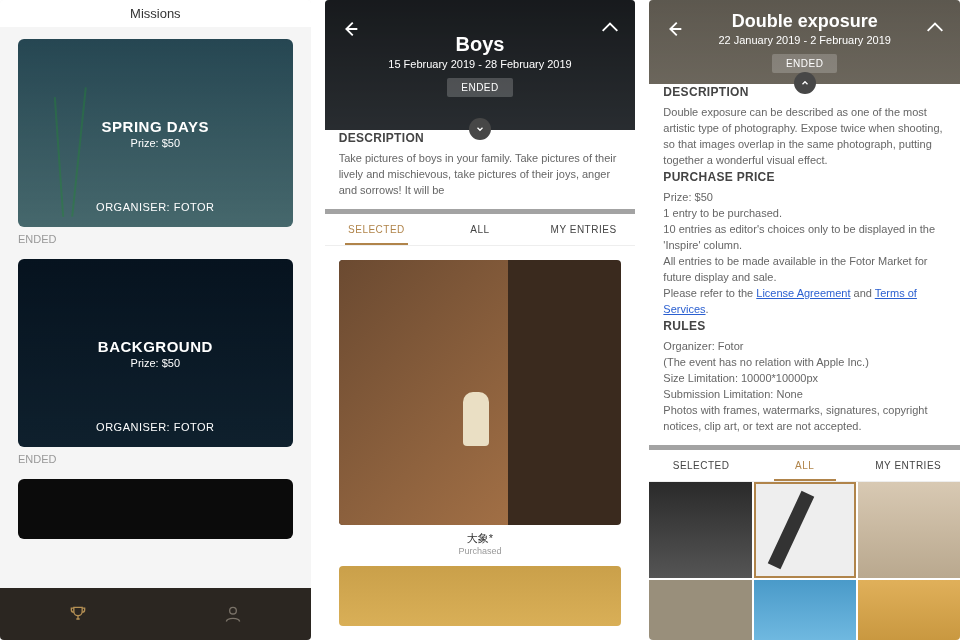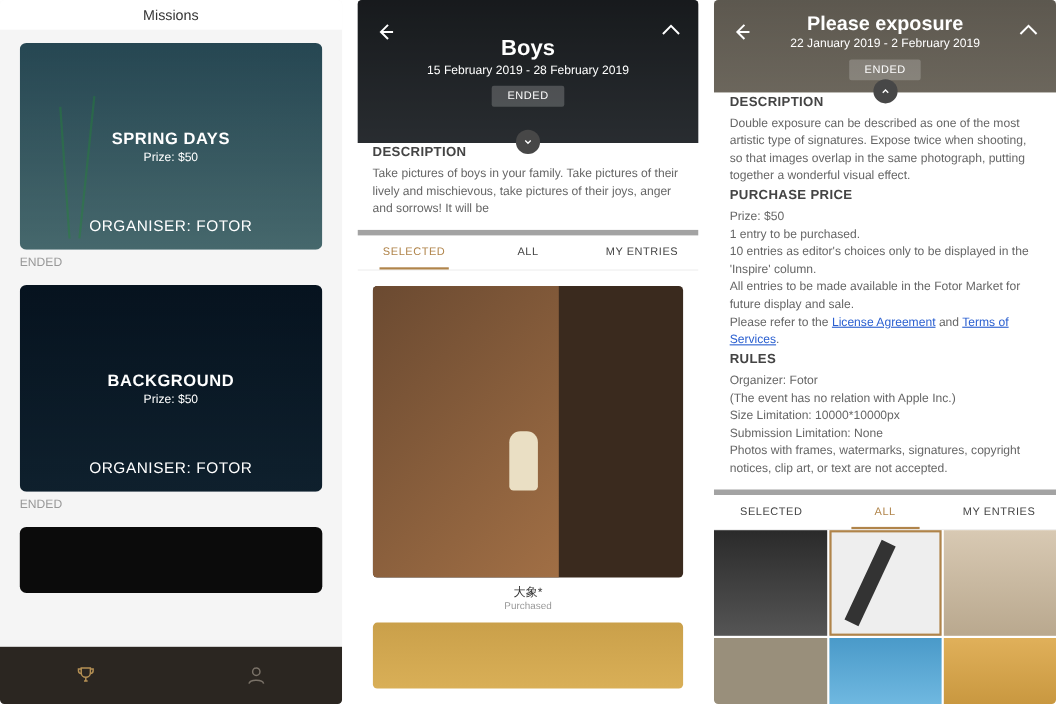--- a/index.html
+++ b/index.html
@@ -45,21 +45,21 @@
     align-items: center;
     justify-content: center;
     color: #fff;
     overflow: hidden;
   }
   .mc1 { background: linear-gradient(rgba(0,0,0,.35),rgba(0,0,0,.35)),linear-gradient(#3a6c7e,#6b9fa6); }
   .mc2 { background: linear-gradient(rgba(0,0,0,.45),rgba(0,0,0,.45)),linear-gradient(#0b2238,#1a3a52); }
   .mc3 { background: #0b0b0b; }
   .mission-title { font-size: 15px; font-weight: 700; letter-spacing: .5px; }
   .mission-prize { font-size: 11px; margin-top: 2px; }
-  .mission-org { position: absolute; bottom: 14px; font-size: 14px; letter-spacing: .5px; }
+  .mission-org { position: absolute; bottom: 14px; font-size: 11px; letter-spacing: .5px; }
   .ended-label { font-size: 11px; color: #999; margin-bottom: 14px; }
   .plant { position:absolute; left:10px; bottom:10px; width:80px; height:140px; opacity:.4; }
   .plant::before{content:"";position:absolute;left:30px;bottom:0;width:2px;height:120px;background:#283;transform:rotate(-4deg);}
   .plant::after{content:"";position:absolute;left:50px;bottom:0;width:2px;height:130px;background:#283;transform:rotate(6deg);}
   .p1-tabbar {
     position: absolute; bottom: 0; left: 0; right: 0;
     height: 52px; background: #2b2621; display: flex;
   }
   .p1-tabbar .tab { flex:1; display:flex; align-items:center; justify-content:center; color:#b59054; }
   .p1-tabbar .tab.inactive { color:#7a7268; }
@@ -218,33 +218,33 @@
     <div class="back">
       <svg width="22" height="22" viewBox="0 0 24 24" fill="none" stroke="#fff" stroke-width="2">
           <path d="M15 5l-7 7 7 7M8 12h12"></path>
         </svg>
     </div>
     <div class="share">
       <svg width="22" height="22" viewBox="0 0 24 24" fill="none" stroke="#fff" stroke-width="2">
           <path d="M4 14l8-8 8 8"></path>
         </svg>
     </div>
-    <div class="hero-title" style="font-size:18px">Please exposure</div>
+    <div class="hero-title" style="font-size:18px">Double exposure</div>
     <div class="hero-dates">22 January 2019 - 2 February 2019</div>
     <div class="ended-badge">ENDED</div>
     <div class="chevron-pill">
       <svg width="10" height="10" viewBox="0 0 24 24" fill="none" stroke="#fff" stroke-width="3">
           <path d="M6 15l6-6 6 6"></path>
         </svg>
     </div>
   </div>
 
   <div class="section">
     <h4>DESCRIPTION</h4>
-    <div>Double exposure can be described as one of the most artistic type of signatures. Expose twice when shooting, so that images overlap in the same photograph, putting together a wonderful visual effect.</div>
+    <div>Double exposure can be described as one of the most artistic type of photography. Expose twice when shooting, so that images overlap in the same photograph, putting together a wonderful visual effect.</div>
   </div>
 
   <div class="section">
     <h4>PURCHASE PRICE</h4>
     <div>Prize: $50</div>
     <div>1 entry to be purchased.</div>
     <div>10 entries as editor's choices only to be displayed in the 'Inspire' column.</div>
     <div>All entries to be made available in the Fotor Market for future display and sale.</div>
     <div>
       <span>Please refer to the </span><a href="#">License Agreement</a><span> and </span><a href="#">Terms of Services</a><span>.</span>

